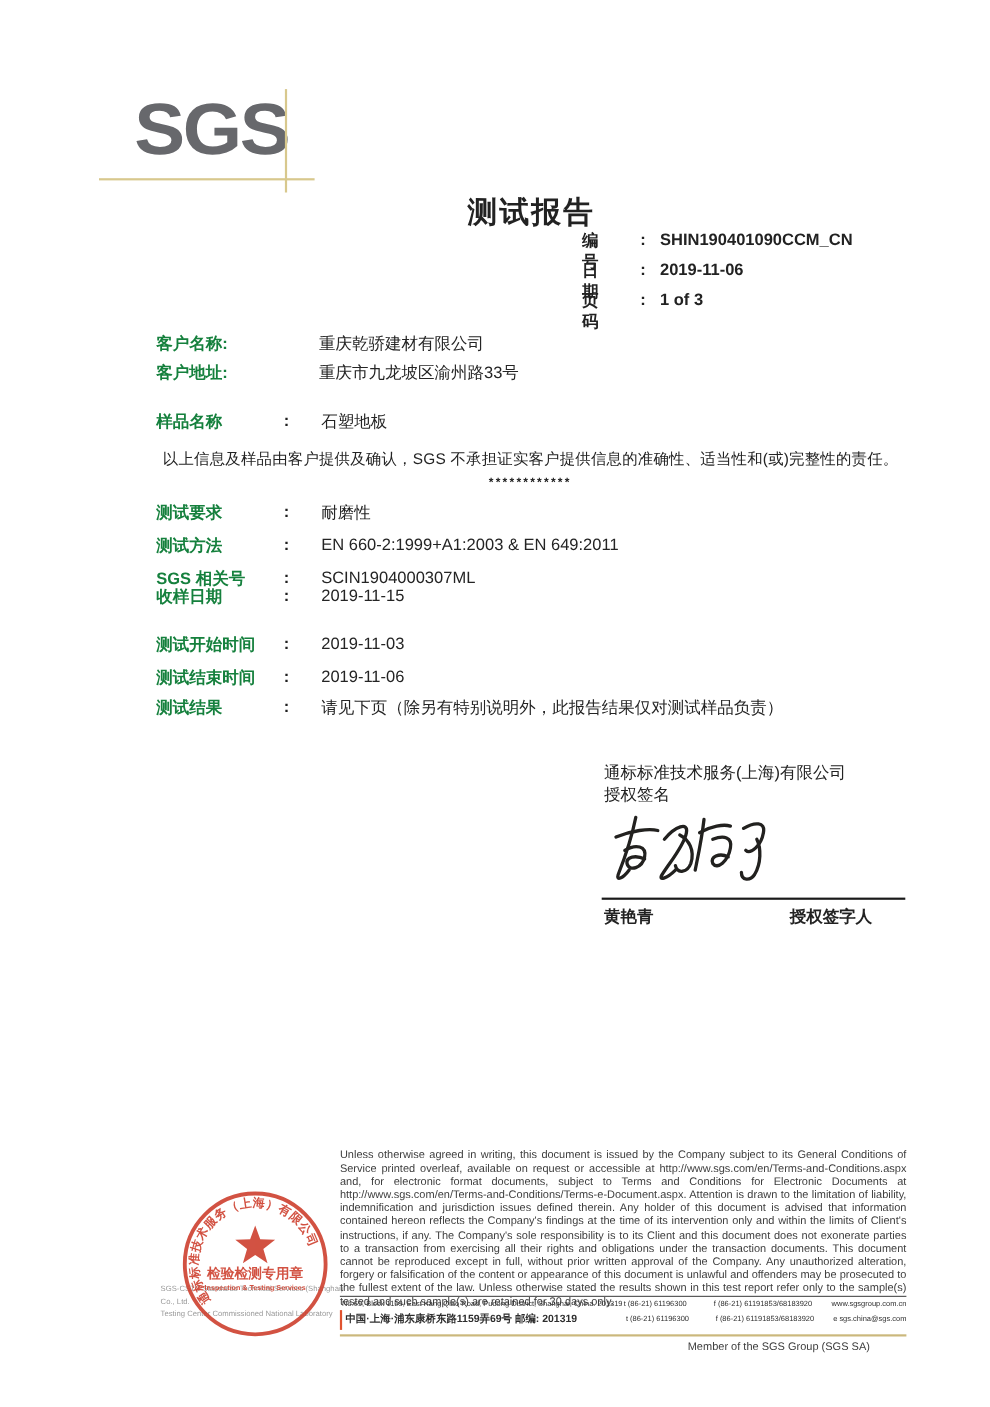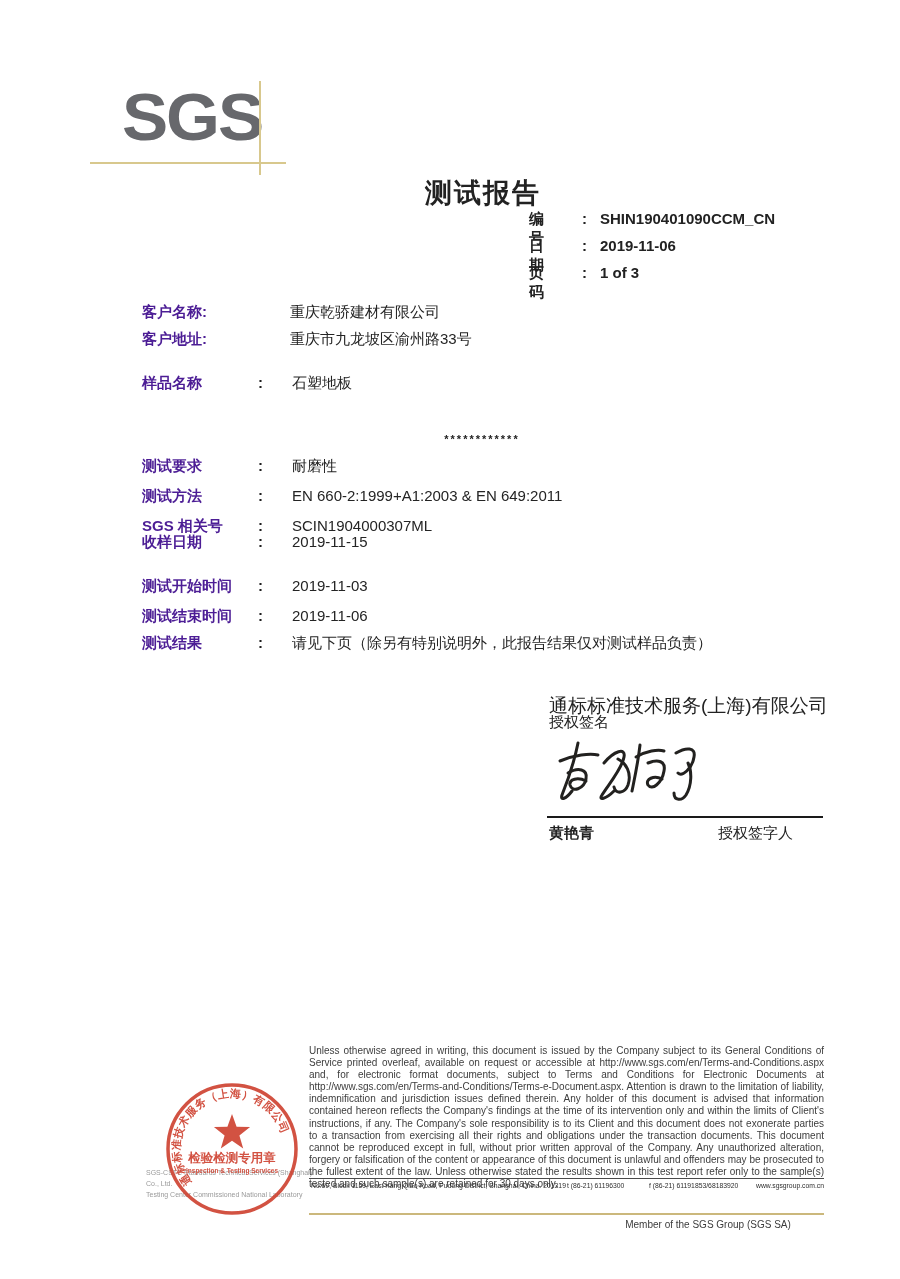--- a/index.html
+++ b/index.html
@@ -18,33 +18,33 @@
   .logo-vline{position:absolute;left:227px;top:64px;width:2px;height:94px;background:#d8c88d;}
   
   .title{position:absolute;left:393px;top:158px;font-size:27px;font-weight:bold;color:#222;margin:0;letter-spacing:2px;font-family:Liberation Serif, serif;}
   .meta{position:absolute;left:497px;top:193px;}
   .meta-row{position:relative;height:27px;font-size:15px;font-weight:bold;color:#222;}
   .meta-row .m-label{position:absolute;left:0;}
   .meta-row .m-colon{position:absolute;left:53px;}
   .meta-row .m-value{position:absolute;left:71px;white-space:nowrap;}
   
   .row{position:absolute;left:110px;font-size:15px;white-space:nowrap;}
-  .row .r-label{font-weight:bold;color:#4c1d95;}
+  .row .r-label{font-weight:bold;color:#15803d;}
   .row .r-colon{position:absolute;left:116px;font-weight:bold;}
   .row .r-value{position:absolute;left:150px;color:#242424;}
   .row.client .r-value{left:148px;}
   .disclaimer{position:absolute;left:104px;top:392px;width:694px;font-size:14px;color:#242424;text-indent:12px;letter-spacing:0.2px;margin:0;}
   .stars{position:absolute;left:0;top:416px;width:900px;text-align:center;font-size:11px;font-weight:bold;letter-spacing:2px;color:#222;}
   
-  .sig-company{position:absolute;left:517px;top:676px;font-size:19px;color:#222;}
+  .sig-company{position:absolute;left:517px;top:676px;font-size:15px;color:#222;}
   .sig-label{position:absolute;left:517px;top:696px;font-size:15px;color:#222;}
   .sig-art{position:absolute;left:520px;top:716px;}
   .sig-line{position:absolute;left:515px;top:799px;width:276px;height:2px;background:#1a1a1a;}
   .sig-name{position:absolute;left:517px;top:807px;font-size:15px;font-weight:bold;color:#222;}
-  .sig-title{position:absolute;left:686px;top:807px;font-size:15px;font-weight:normal;color:#222;}
+  .sig-title{position:absolute;left:686px;top:807px;font-size:15px;font-weight:bold;color:#222;}
   
   .lab-lines{position:absolute;left:114px;top:1150px;width:172px;font-size:7px;line-height:1.6;color:#9a9a9a;}
   .stamp{position:absolute;left:125px;top:1056px;opacity:0.92;}
   .fine-print{
     position:absolute;left:277px;top:1028px;width:515px;
     font-size:10px;line-height:1.21;color:#3d3d3d;text-align:justify;
   }
   .attention{color:#e0572b;margin-top:1px;}
   .addr-block{position:absolute;left:277px;top:1161px;width:515px;border-top:1px solid #4a4a4a;}
   .addr-row{display:flex;align-items:center;gap:8px;white-space:nowrap;color:#2e2e2e;}
@@ -97,20 +97,21 @@
   <div class="row client" style="top:313px;">
     <span class="r-label">客户地址:</span>
     <span class="r-value">重庆市九龙坡区渝州路33号</span>
   </div>
   <div class="row" style="top:357px;">
     <span class="r-label">样品名称</span>
     <span class="r-colon">:</span>
     <span class="r-value">石塑地板</span>
   </div>
 
+  <p class="disclaimer">以上信息及样品由客户提供及确认，SGS 不承担证实客户提供信息的准确性、适当性和(或)完整性的责任。</p>
   <div class="stars">************</div>
 
   <div class="row" style="top:440px;">
     <span class="r-label">测试要求</span>
     <span class="r-colon">:</span>
     <span class="r-value">耐磨性</span>
   </div>
   <div class="row" style="top:470px;">
     <span class="r-label">测试方法</span>
     <span class="r-colon">:</span>
@@ -184,17 +185,23 @@
     <div>Unless otherwise agreed in writing, this document is issued by the Company subject to its General Conditions of Service printed overleaf, available on request or accessible at http://www.sgs.com/en/Terms-and-Conditions.aspx and, for electronic format documents, subject to Terms and Conditions for Electronic Documents at http://www.sgs.com/en/Terms-and-Conditions/Terms-e-Document.aspx. Attention is drawn to the limitation of liability, indemnification and jurisdiction issues defined therein. Any holder of this document is advised that information contained hereon reflects the Company's findings at the time of its intervention only and within the limits of Client's instructions, if any. The Company's sole responsibility is to its Client and this document does not exonerate parties to a transaction from exercising all their rights and obligations under the transaction documents. This document cannot be reproduced except in full, without prior written approval of the Company. Any unauthorized alteration, forgery or falsification of the content or appearance of this document is unlawful and offenders may be prosecuted to the fullest extent of the law. Unless otherwise stated the results shown in this test report refer only to the sample(s) tested and such sample(s) are retained for 30 days only.</div>
   </div>
 
   <div class="addr-block">
     <div class="addr-row en">
       <span class="a-street">No.69, Block 1159, East Kang Qiao Road, Pudong District, Shanghai, China. 201319</span>
       <span class="a-tel">t (86-21) 61196300</span>
       <span class="a-fax">f (86-21) 61191853/68183920</span>
       <span class="a-web">www.sgsgroup.com.cn</span>
     </div>
+    <div class="addr-row cn">
+      <span class="a-street">中国·上海·浦东康桥东路1159弄69号  邮编: 201319</span>
+      <span class="a-tel">t (86-21) 61196300</span>
+      <span class="a-fax">f (86-21) 61191853/68183920</span>
+      <span class="a-web">e sgs.china@sgs.com</span>
+    </div>
   </div>
   <div class="gold-line"></div>
   <div class="member">Member of the SGS Group (SGS SA)</div>
 
 </div>
 
 </body></html>

